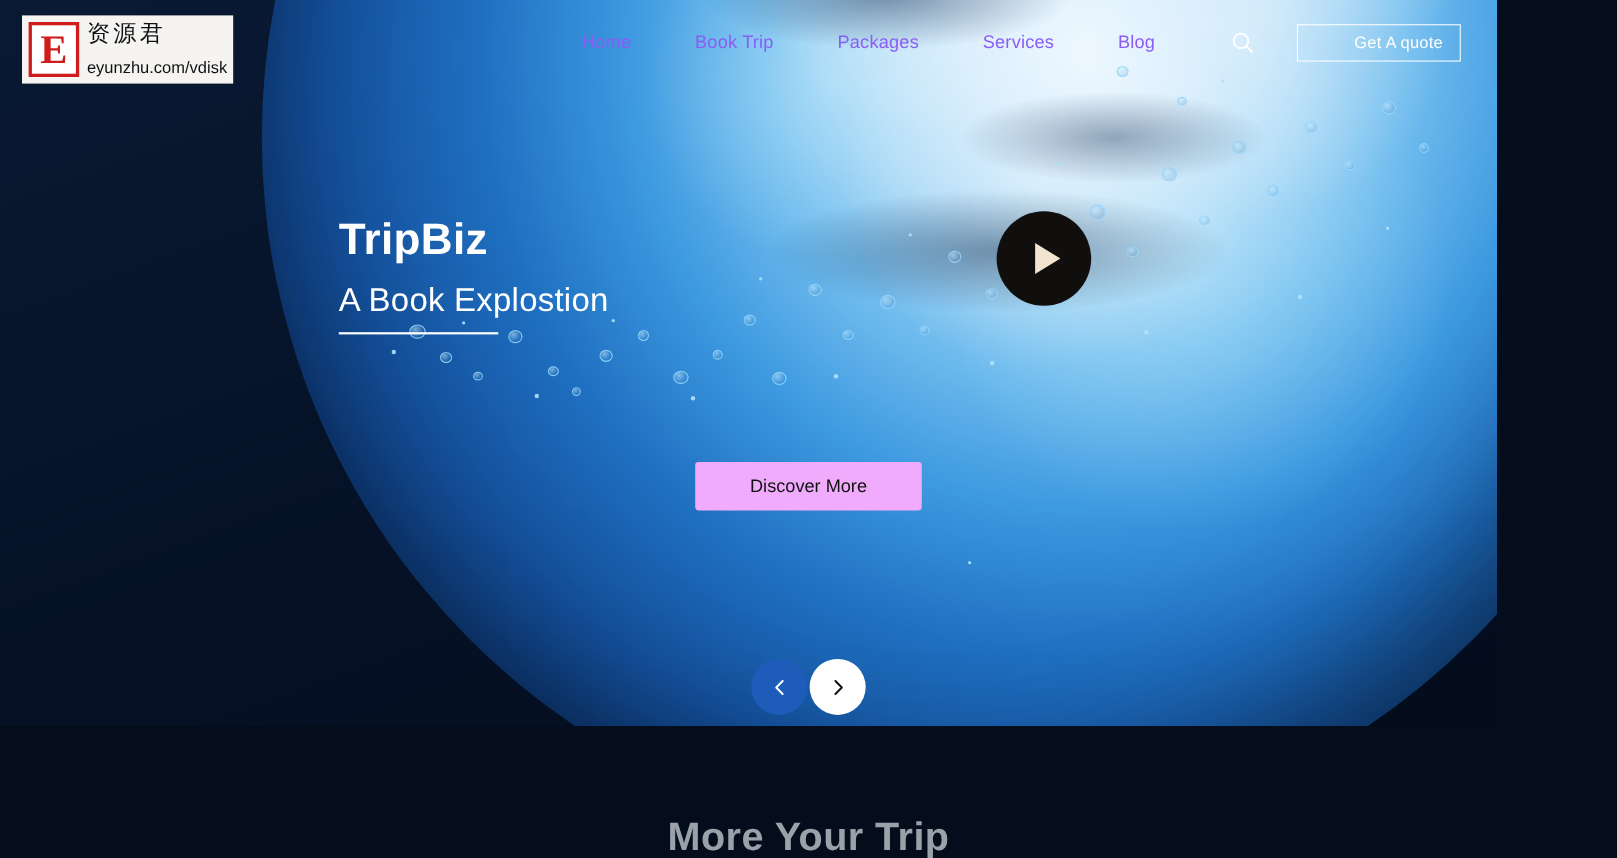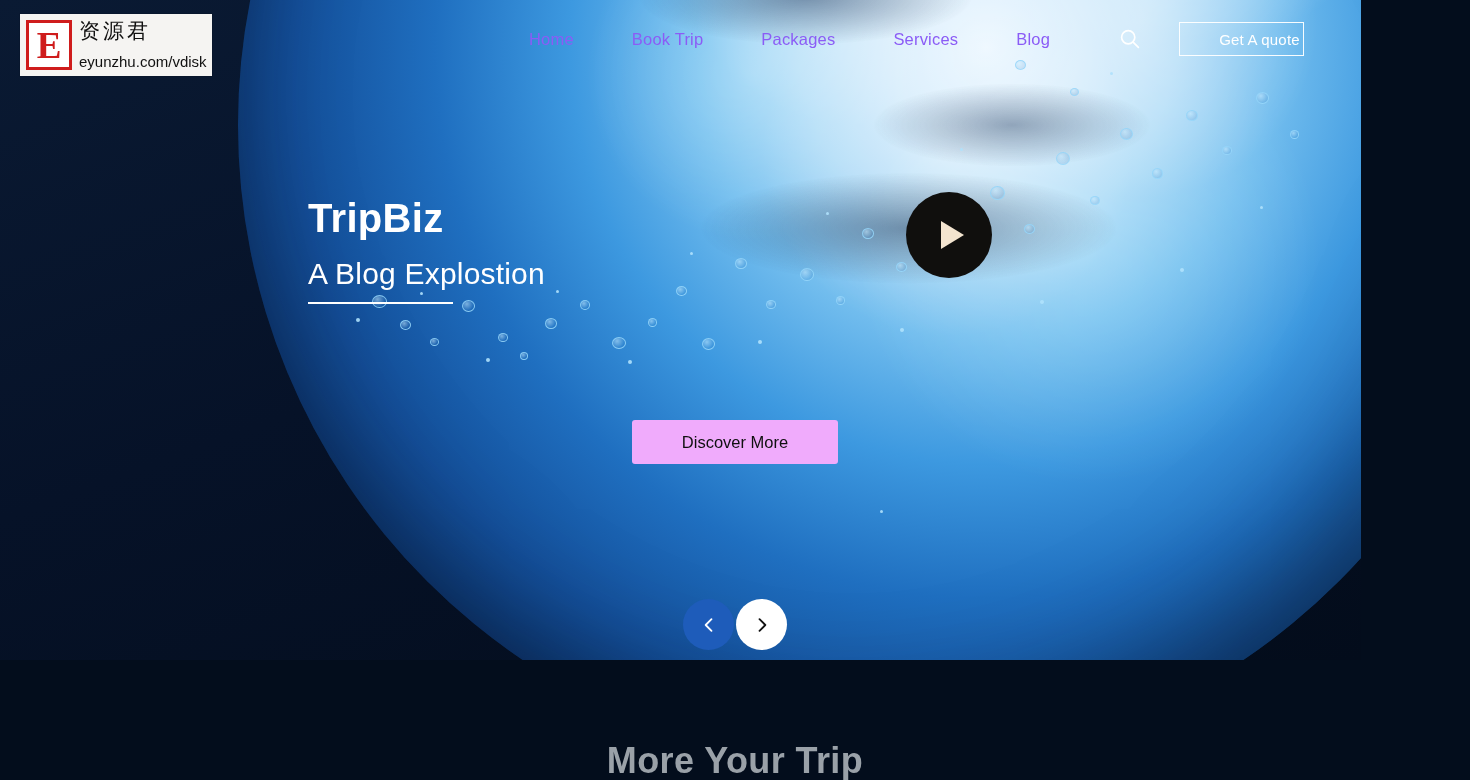--- a/index.html
+++ b/index.html
@@ -118,21 +118,21 @@
     letter-spacing:.2px;
   }
   .search-btn {
     position:absolute; left:1114px; top:23px;
     width:32px; height:32px;
     display:flex; align-items:center; justify-content:center;
     cursor:pointer;
   }
   .quote-btn {
     position:absolute; left:1179px; top:22px;
-    width:125px; height:34px;
+    width:149px; height:34px;
     border:1px solid rgba(255,255,255,0.95);
     background:transparent;
     color:#ffffff;
     font-size:15px;
     font-family:"Liberation Sans", sans-serif;
     cursor:pointer;
     letter-spacing:.2px;
     padding-left:36px;
   }
 
@@ -325,21 +325,21 @@
         <circle cx="10.2" cy="10.2" r="6.6" stroke="#ffffff" stroke-width="1.7"></circle>
         <line x1="15.1" y1="15.1" x2="20.4" y2="20.4" stroke="#ffffff" stroke-width="1.7" stroke-linecap="round"></line>
       </svg>
     </div>
 
     <button class="quote-btn">Get A quote</button>
   </div>
 
   <div class="hero-content">
     <div class="hero-title">TripBiz</div>
-    <div class="hero-sub">A Blog Explostion</div>
+    <div class="hero-sub">A Book Explostion</div>
     <div class="hero-rule"></div>
   </div>
 
   <button class="discover-btn">Discover More</button>
 
   <button class="play-btn">
     <span class="play-tri"></span>
   </button>
 
   <div class="slider-nav">

